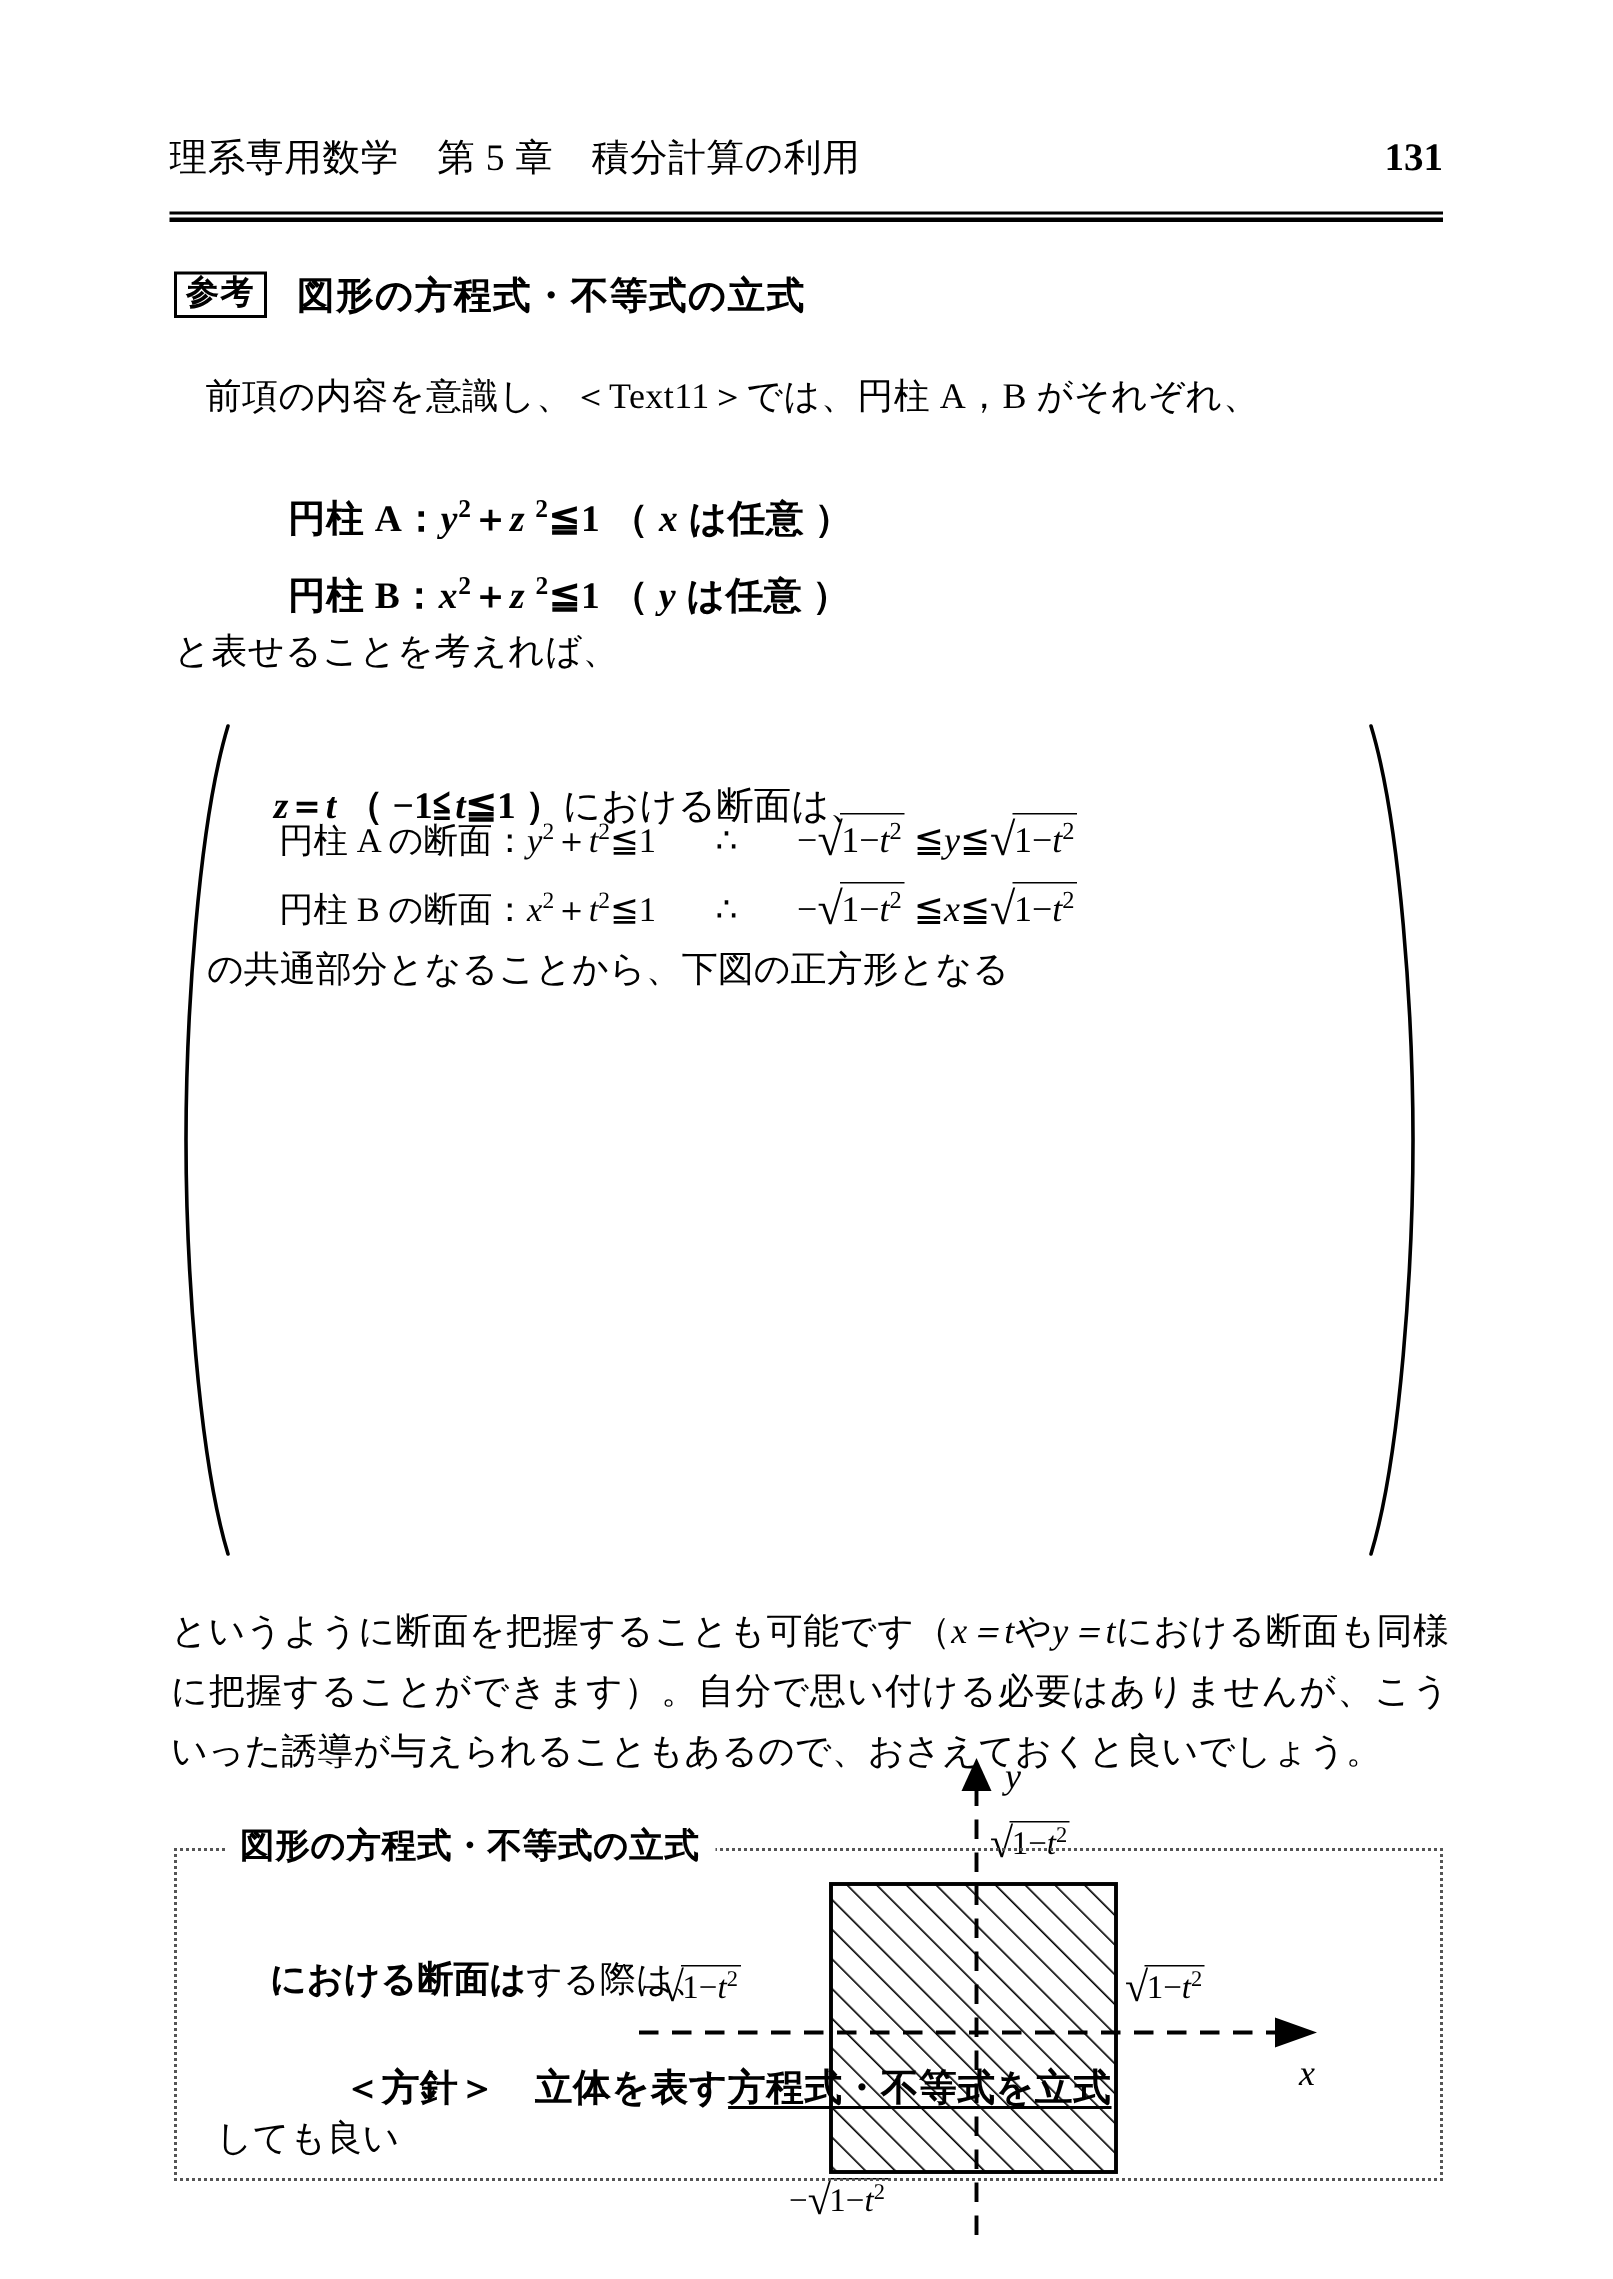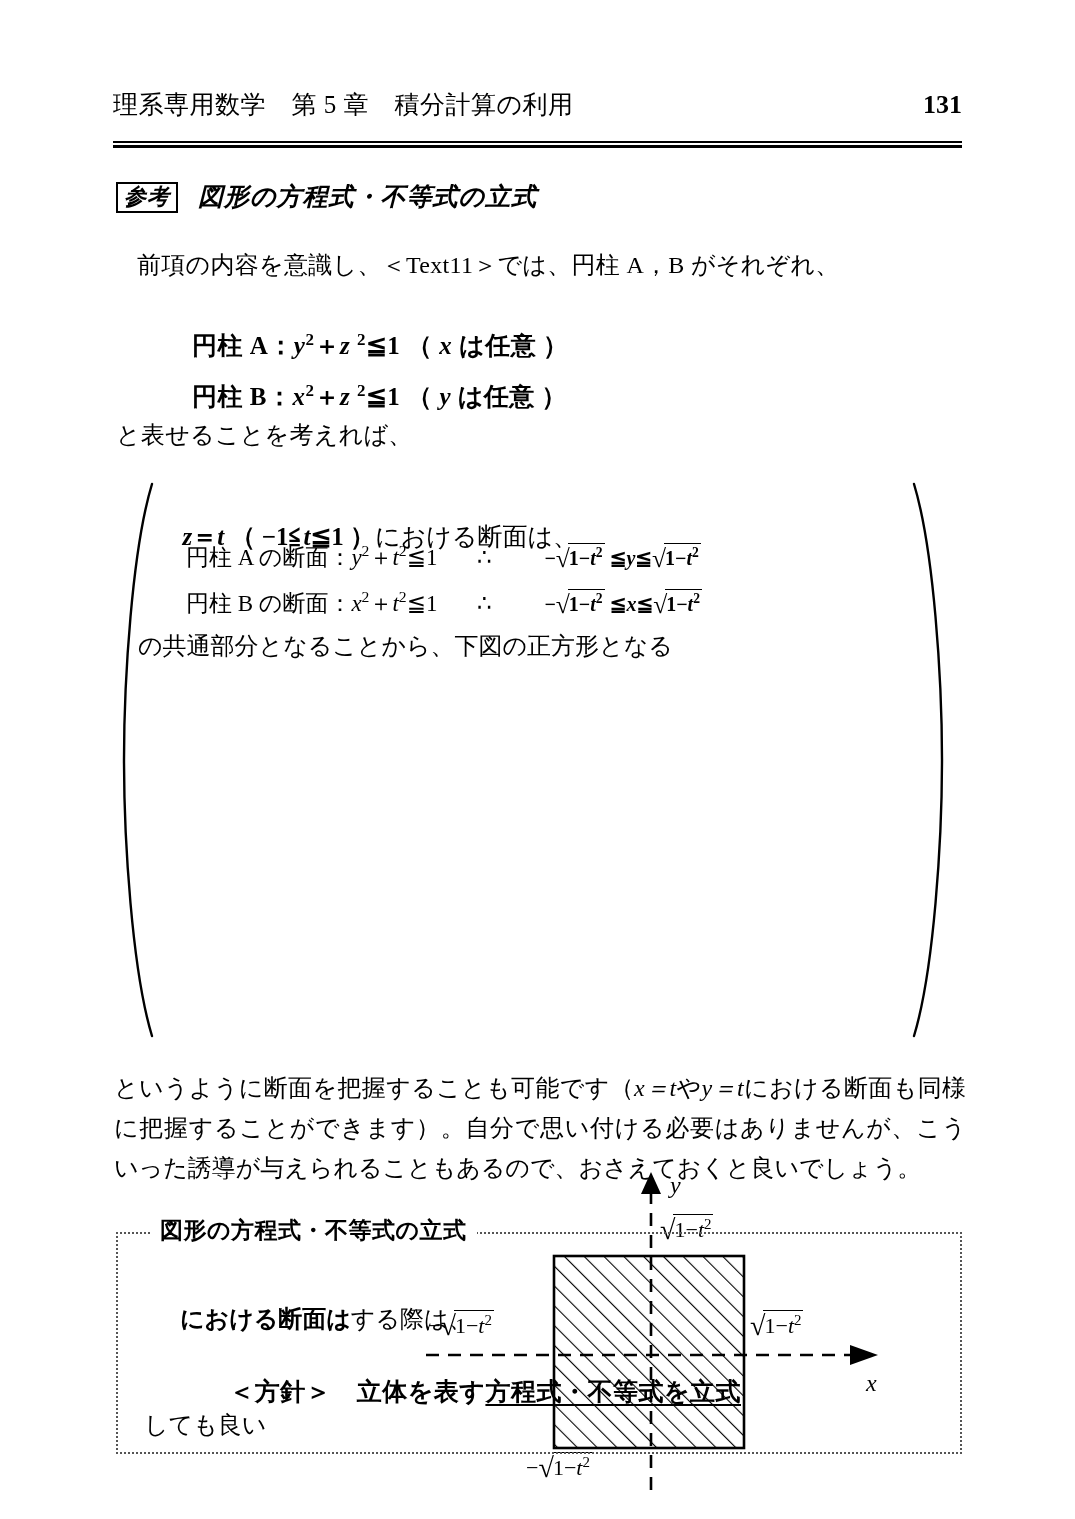--- a/index.html
+++ b/index.html
@@ -49,22 +49,21 @@
     border-bottom: 3px solid #000;
     box-sizing: border-box;
   }
 
   
   .sec-head {
     position: absolute;
     left: 116px;
     top: 180px;
     display: flex;
-    align-items: flex-end;
-    font-style: italic;
+    align-items: center;
   }
   .sec-tag {
     border: 2px solid #000;
     font-family: "DejaVu Sans", "Liberation Sans", sans-serif;
     font-weight: bold;
     font-size: 22px;
     padding: 2px 6px 3px 6px;
     line-height: 1;
     letter-spacing: 1px;
   }
@@ -133,21 +132,21 @@
     left: 68px;
     display: flex;
     align-items: baseline;
     white-space: pre;
     font-size: 23px;
   }
   #cs-a { top: 62px; }
   #cs-b { top: 108px; }
   .cs-lead { display: inline-block; }
   .cs-because { display: inline-block; width: 94px; text-align: center; }
-  .cs-res { font-weight: bold; font-size: 20px; margin-left: 13px; }
+  .cs-res { font-weight: normal; font-size: 24px; }
 
   
   .rad {
     display: inline-block;
     position: relative;
     white-space: nowrap;
   }
   .rad .sym { font-size: 1.28em; line-height: 1; position: relative; top: 0.06em; }
   .rad .body {
     display: inline-block;

